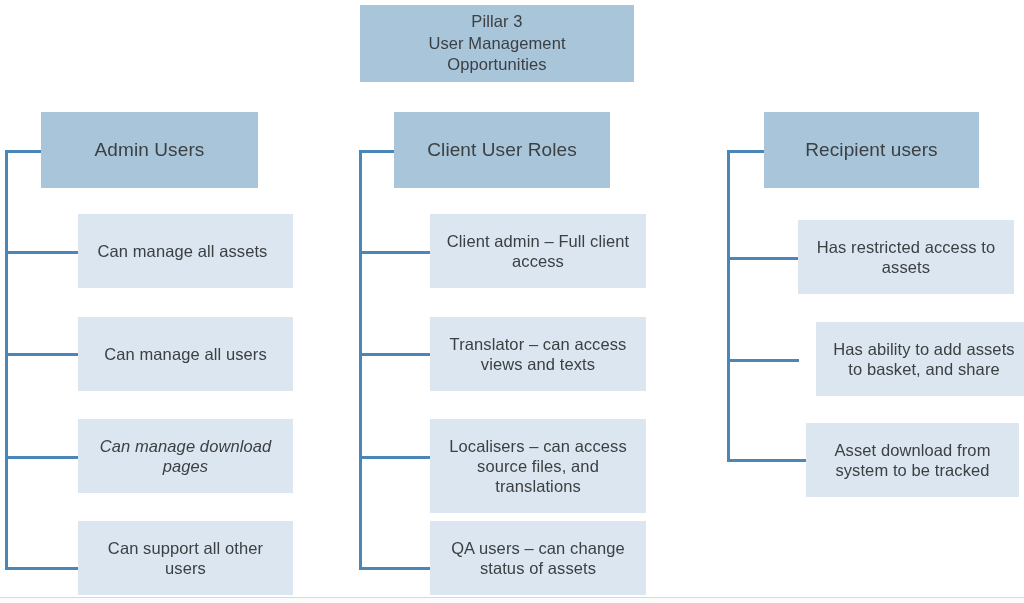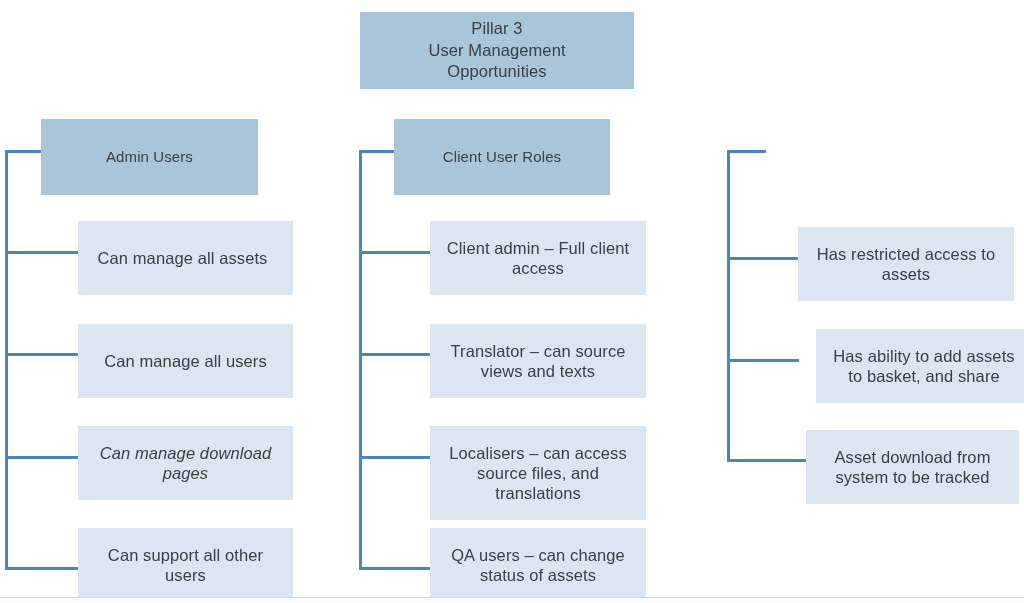--- a/index.html
+++ b/index.html
@@ -28,25 +28,24 @@
     box-sizing: border-box;
     display: flex;
     align-items: center;
     justify-content: center;
     text-align: center;
     line-height: 1.22;
     letter-spacing: 0.1px;
     color: #3c4043;
     white-space: pre-line;
     z-index: 3;
-    margin-top: 7px;
   }
   .box.header {
     background: #a8c5da;
-    font-size: 15px;
+    font-size: 19px;
   }
   .box.title {
     background: #a8c5da;
     font-size: 16.5px;
     line-height: 1.32;
   }
   .box.leaf {
     background: #dbe6f0;
     font-size: 16.5px;
     padding: 0 12px;
@@ -110,30 +109,31 @@
   <div class="trunk" style="left:359px; top:150px; height:420px;"></div>
   <div class="branch" style="left:359px; top:150px; width:37px;"></div>
   <div class="branch" style="left:359px; top:251px; width:73px;"></div>
   <div class="branch" style="left:359px; top:353px; width:73px;"></div>
   <div class="branch" style="left:359px; top:456px; width:73px;"></div>
   <div class="branch" style="left:359px; top:567px; width:73px;"></div>
 
   <div class="box header" style="left:394px; top:112px; width:216px; height:76px;">Client User Roles</div>
 
   <div class="box leaf" style="left:430px; top:214px; width:216px; height:74px;">Client admin – Full client access</div>
-  <div class="box leaf" style="left:430px; top:317px; width:216px; height:74px;">Translator – can source views and texts</div>
+  <div class="box leaf" style="left:430px; top:317px; width:216px; height:74px;">Translator – can access views and texts</div>
   <div class="box leaf" style="left:430px; top:419px; width:216px; height:94px;">Localisers – can access source files, and translations</div>
   <div class="box leaf" style="left:430px; top:521px; width:216px; height:74px;">QA users – can change status of assets</div>
 
   <div class="trunk" style="left:727px; top:150px; height:312px;"></div>
   <div class="branch" style="left:727px; top:150px; width:39px;"></div>
   <div class="branch" style="left:727px; top:257px; width:72px;"></div>
   <div class="branch" style="left:727px; top:359px; width:72px;"></div>
   <div class="branch" style="left:727px; top:459px; width:80px;"></div>
 
+  <div class="box header" style="left:764px; top:112px; width:215px; height:76px;">Recipient users</div>
 
   <div class="box leaf" style="left:798px; top:220px; width:216px; height:74px;">Has restricted access to assets</div>
   <div class="box leaf" style="left:816px; top:322px; width:216px; height:74px;">Has ability to add assets to basket, and share</div>
   <div class="box leaf" style="left:806px; top:423px; width:213px; height:74px;">Asset download from system to be tracked</div>
 
   <div class="page-bottom-strip" style="top:598px; height:5px;"></div>
   <div class="page-bottom-rule" style="top:597px;"></div>
 
 </div>
 

